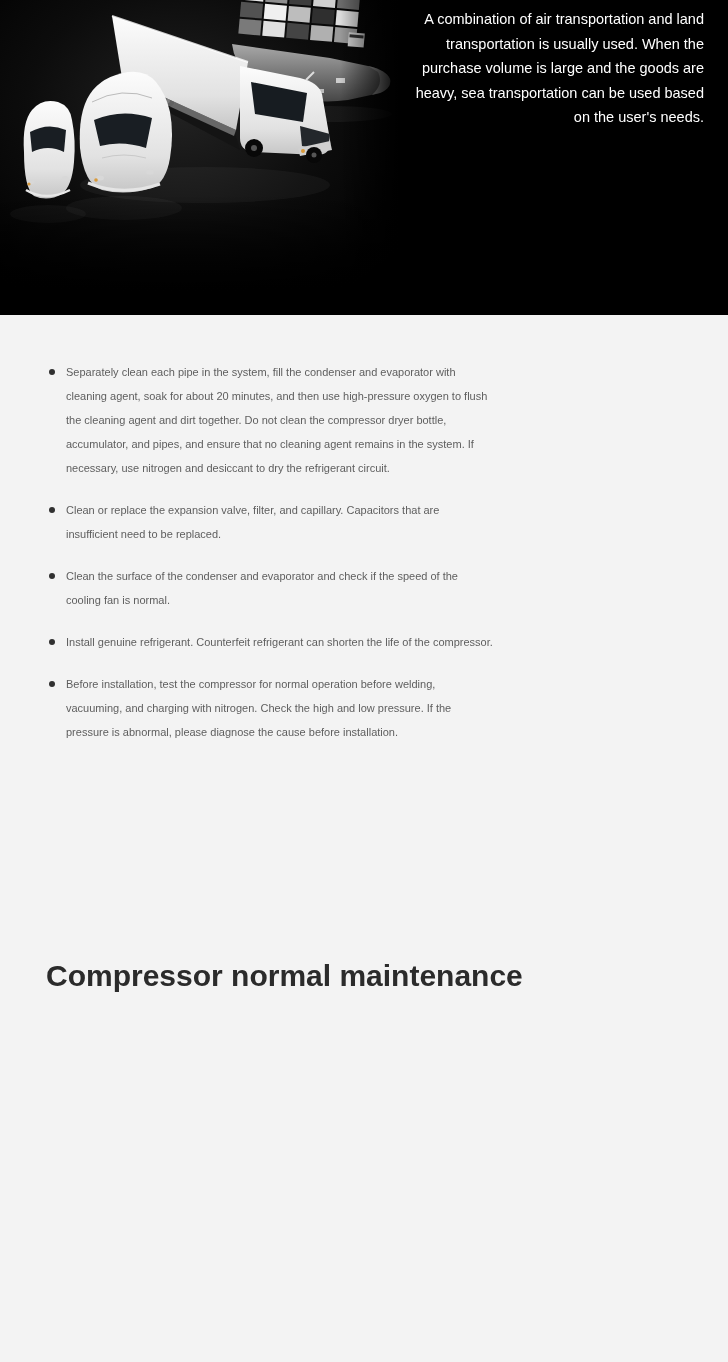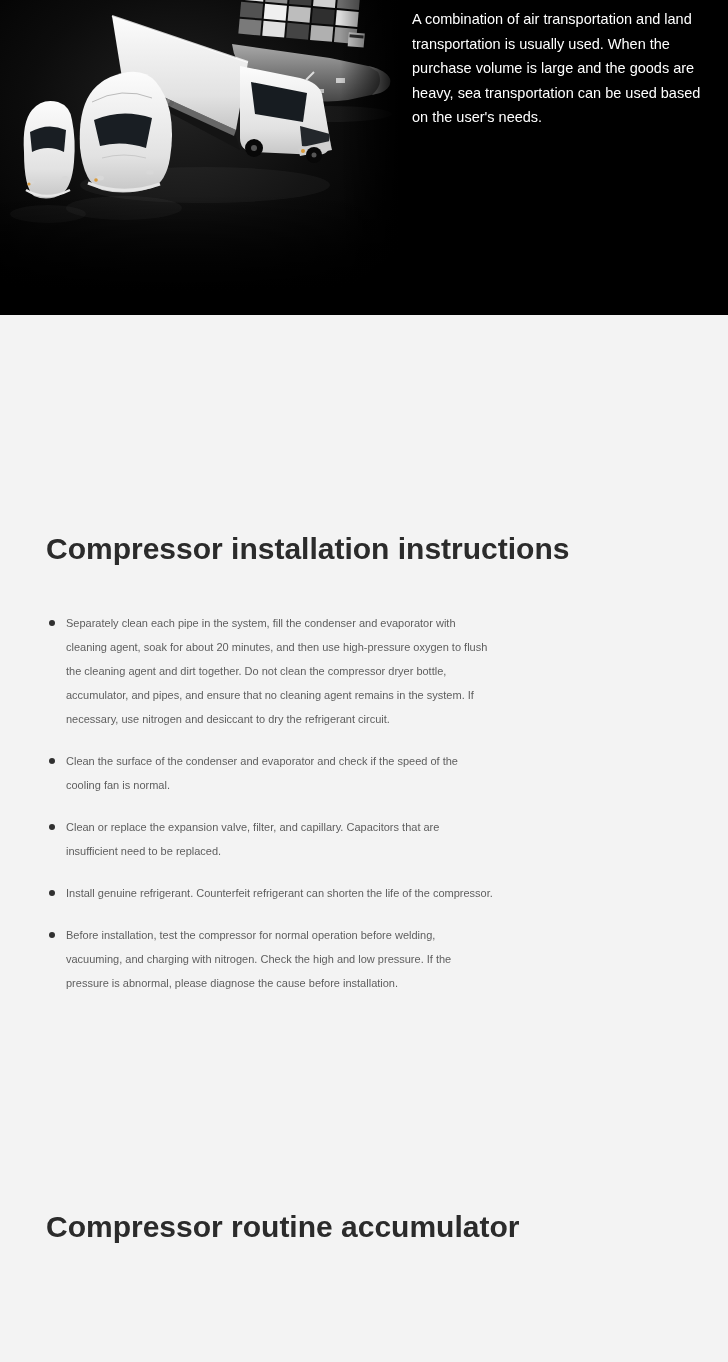--- a/index.html
+++ b/index.html
@@ -12,20 +12,21 @@
     overflow: hidden;
     position: relative;
   }
 
   
   .hero {
     position: relative;
     width: 728px;
     height: 315px;
     background: #000;
+    text-align: right;
   }
   .hero-photo {
     position: absolute;
     left: 0;
     top: 0;
     width: 400px;
     height: 315px;
     display: block;
   }
   .hero-caption {
@@ -187,40 +188,39 @@
 
     <rect x="340" y="0" width="60" height="315" fill="url(#fadeRight)"></rect>
     <rect x="0" y="195" width="400" height="120" fill="url(#fadeBottom)"></rect>
   </svg>
 
   <div class="hero-caption">A combination of air transportation and land transportation is usually used. When the purchase volume is large and the goods are heavy, sea transportation can be used based on the user's needs.</div>
 </div>
 
 <div class="content">
 
-  <h1 class="section-title" id="installation-title">Compressor installation instructions</h1>
 
   <ul class="bullet-list">
     <li>
       <span class="dot"></span>
       <span>Separately clean each pipe in the system, fill the condenser and evaporator with cleaning agent, soak for about 20 minutes, and then use high-pressure oxygen to flush the cleaning agent and dirt together. Do not clean the compressor dryer bottle, accumulator, and pipes, and ensure that no cleaning agent remains in the system. If necessary, use nitrogen and desiccant to dry the refrigerant circuit.</span>
     </li>
     <li>
       <span class="dot"></span>
+      <span>Clean or replace the expansion valve, filter, and capillary. Capacitors that are insufficient need to be replaced.</span>
+    </li>
+    <li>
+      <span class="dot"></span>
       <span>Clean the surface of the condenser and evaporator and check if the speed of the cooling fan is normal.</span>
     </li>
     <li>
       <span class="dot"></span>
-      <span>Clean or replace the expansion valve, filter, and capillary. Capacitors that are insufficient need to be replaced.</span>
-    </li>
-    <li>
-      <span class="dot"></span>
       <span>Install genuine refrigerant. Counterfeit refrigerant can shorten the life of the compressor.</span>
     </li>
     <li>
       <span class="dot"></span>
       <span>Before installation, test the compressor for normal operation before welding, vacuuming, and charging with nitrogen. Check the high and low pressure. If the pressure is abnormal, please diagnose the cause before installation.</span>
     </li>
   </ul>
 
-  <h1 class="section-title" id="maintenance-title">Compressor routine accumulator</h1>
+  <h1 class="section-title" id="maintenance-title">Compressor normal maintenance</h1>
 
 </div>
 
 </body></html>

